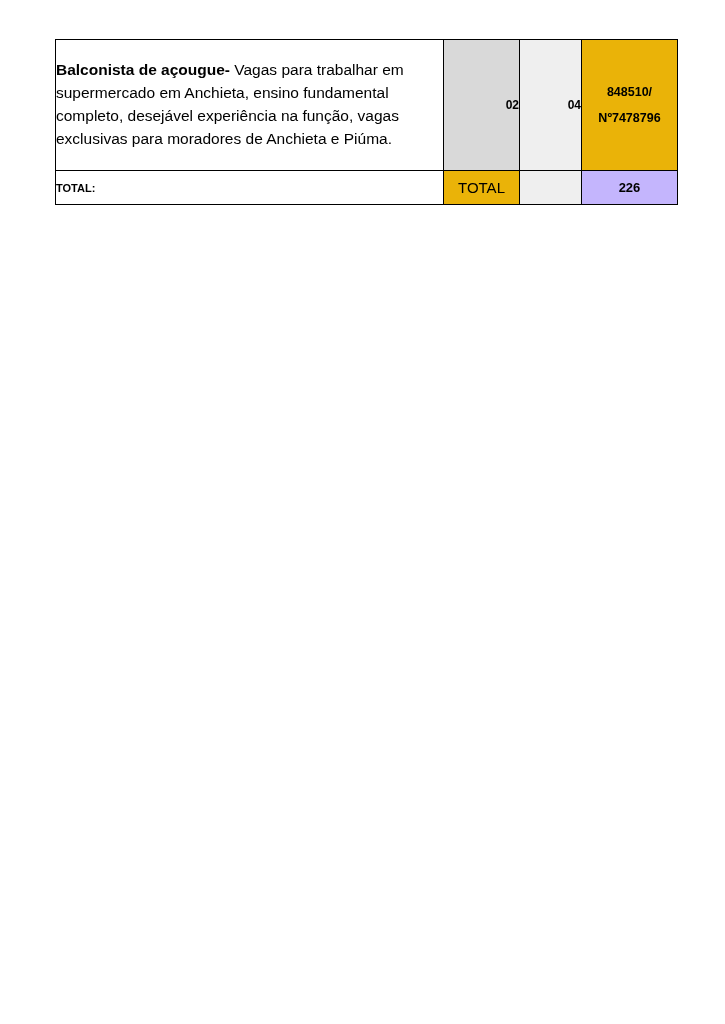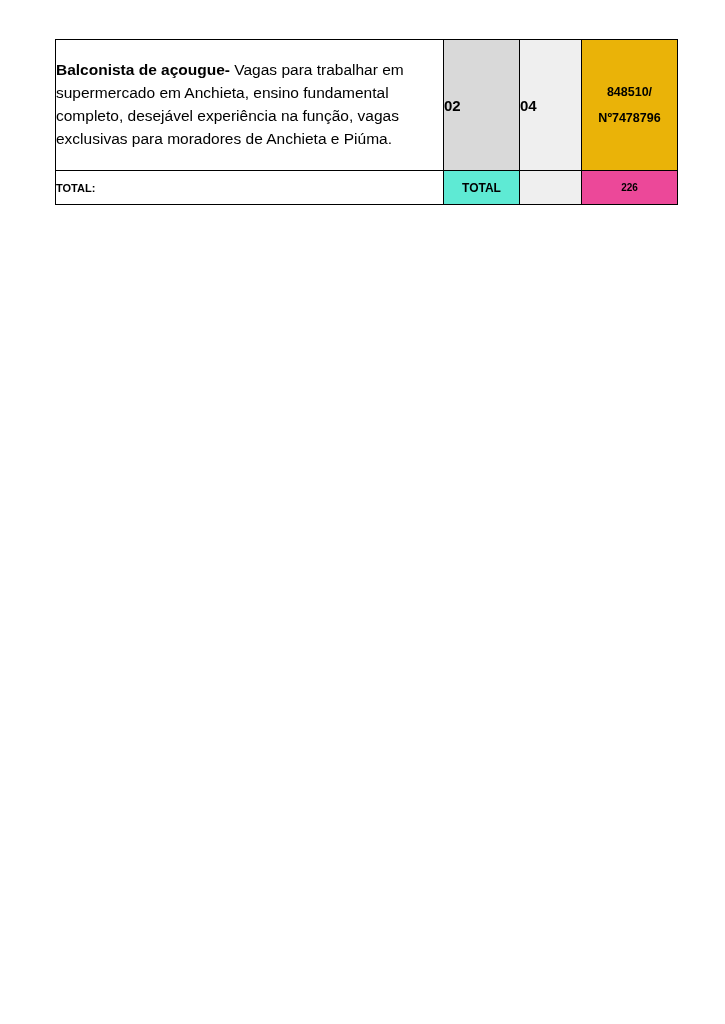--- a/index.html
+++ b/index.html
@@ -45,22 +45,22 @@
     padding: 6px 6px 6px 8px;
     font-size: 15.5px;
     line-height: 1.48;
     vertical-align: top;
     background: #ffffff;
   }
   .cell-desc .title {
     font-weight: bold;
   }
   .cell-num {
-    text-align: left;
-    font-size: 15px;
+    text-align: right;
+    font-size: 12px;
     font-weight: bold;
     background: #d9d9d9;
   }
   .cell-num.light {
     background: #efefef;
     margin-top: 23px;
   }
   .cell-code {
     text-align: center;
     font-size: 12.5px;
@@ -73,32 +73,32 @@
     display: block;
   }
   .cell-total-label {
     padding: 6px 6px 6px 8px;
     font-size: 11px;
     font-weight: bold;
     background: #ffffff;
   }
   .cell-total-word {
     text-align: center;
-    font-size: 12px;
-    font-weight: bold;
-    background: #5eead4;
+    font-size: 15px;
+    font-weight: normal;
+    background: #eab308;
   }
   .cell-total-blank {
     background: #efefef;
   }
   .cell-total-value {
     text-align: center;
-    font-size: 10px;
+    font-size: 13px;
     font-weight: bold;
-    background: #ec4899;
+    background: #c4b5fd;
     vertical-align: top;
     padding-top: 4px;
   }
   .row-job td { height: 130px; }
   .row-total td { height: 33px; }
 </style>
 </head>
 <body>
 
 <div class="page">

